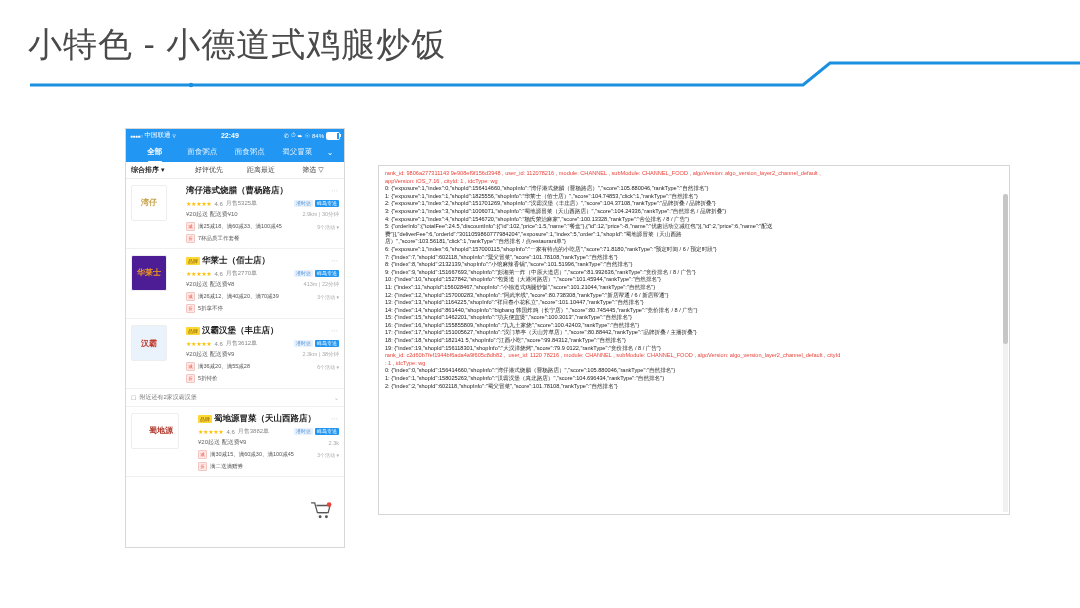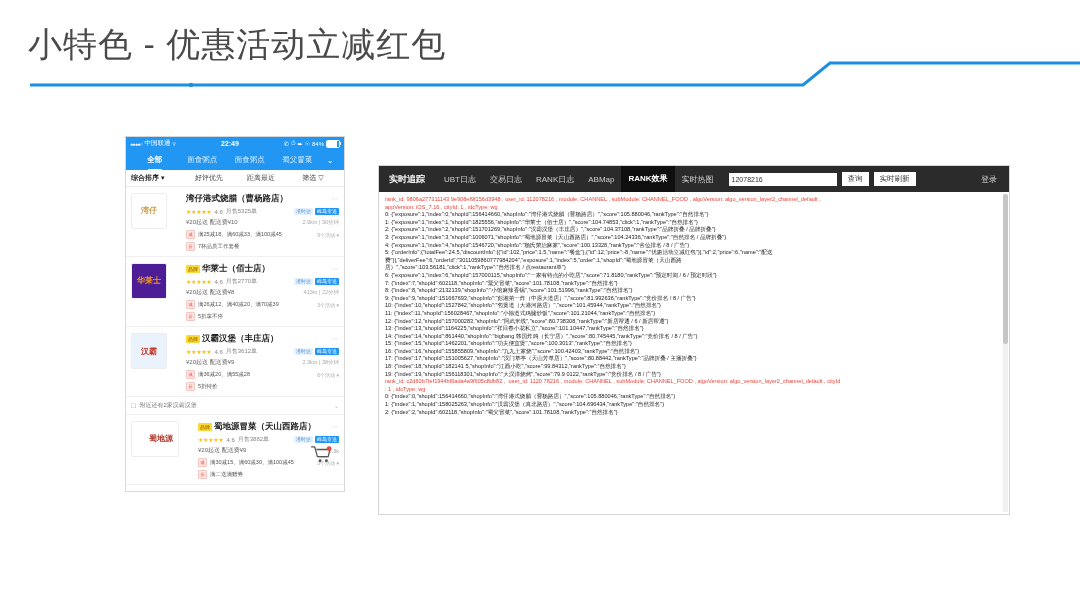--- a/index.html
+++ b/index.html
@@ -10,21 +10,21 @@
   }
   
   .slide-title{
     position:absolute;left:28px;top:22px;
     font-size:34px;color:#4a4a4a;letter-spacing:1px;
     font-weight:400;white-space:nowrap;
   }
   .title-rule{position:absolute;left:0;top:55px;width:1080px;height:40px;}
   
   .phone{
-    position:absolute;left:125px;top:136px;width:220px;height:356px;
+    position:absolute;left:125px;top:128px;width:220px;height:420px;
     background:#fff;border:1px solid #d8d8d8;overflow:hidden;
     box-sizing:border-box;
   }
   .status-bar{
     height:13px;background:#2196f3;color:#fff;font-size:6.5px;
     display:flex;align-items:center;padding:0 4px;box-sizing:border-box;
   }
   .sb-left{display:flex;align-items:center;gap:2px;}
   .sb-dots{letter-spacing:-.5px;font-size:5px;}
   .sb-mid{flex:1;text-align:center;font-weight:bold;font-size:7px;}
@@ -129,21 +129,21 @@
   }
   .log-line.hdr{color:#e8443a;}
   .scrollbar{
     position:absolute;right:1px;top:28px;width:5px;height:318px;background:#f1f1f1;
   }
   .scrollbar i{display:block;width:5px;height:150px;background:#c6c6c6;border-radius:3px;}
 </style>
 </head>
 <body>
 
-<div class="slide-title">小特色 - 优惠活动立减红包</div>
+<div class="slide-title">小特色 - 小德道式鸡腿炒饭</div>
 
 <svg class="title-rule" viewBox="0 0 1080 40" preserveAspectRatio="none">
   <path d="M30 30 L 803 30 L 830 8 L 1080 8" fill="none" stroke="#1b8fe0" stroke-width="3"></path>
   <circle cx="191" cy="30" r="2.2" fill="#1b8fe0"></circle>
 </svg>
 
 <div class="phone">
 
   <div class="status-bar">
     <span class="sb-left">
@@ -328,33 +328,20 @@
     <path d="M1 2 h4 l3 11 h11" fill="none" stroke="#555" stroke-width="1.4"></path>
     <path d="M7 5 h15 l-2 8 H9" fill="none" stroke="#555" stroke-width="1.4"></path>
     <circle cx="11" cy="17.5" r="1.6" fill="#555"></circle>
     <circle cx="18" cy="17.5" r="1.6" fill="#555"></circle>
     <circle cx="21" cy="4" r="2.6" fill="#e8443a"></circle>
   </svg>
 </div>
 
 <div class="debug">
 
-  <div class="debug-nav">
-    <div class="dn-item brand">实时追踪</div>
-    <div class="dn-item">UBT日志</div>
-    <div class="dn-item">交易日志</div>
-    <div class="dn-item">RANK日志</div>
-    <div class="dn-item">ABMap</div>
-    <div class="dn-item active">RANK效果</div>
-    <div class="dn-item">实时热图</div>
-    <input class="dn-input" value="12078216" style="">
-    <button class="dn-btn">查询</button>
-    <button class="dn-btn">实时刷新</button>
-    <div class="dn-login">登录</div>
-  </div>
 
   <div class="debug-body">
     <div id="log-container">
         <div class="log-line hdr">rank_id: 9806a277311143 9e908ef9f156d3948 , user_id: 112078216 , module: CHANNEL , subModule: CHANNEL_FOOD , algoVersion: algo_version_layer2_channel_default ,</div>
         <div class="log-line hdr">appVersion: iOS_7.16 , cityId: 1 , idcType: wg</div>
         <div class="log-line">0: {"exposure":1,"index":0,"shopId":156414660,"shopInfo":"湾仔港式烧腊（曹杨路店）","score":105.880046,"rankType":"自然排名"}</div>
         <div class="log-line">1: {"exposure":1,"index":1,"shopId":1825556,"shopInfo":"华莱士（佰士店）","score":104.74853,"click":1,"rankType":"自然排名"}</div>
         <div class="log-line">2: {"exposure":1,"index":2,"shopId":151701269,"shopInfo":"汉霸汉堡（丰庄店）","score":104.37108,"rankType":"品牌折叠 / 品牌折叠"}</div>
         <div class="log-line">3: {"exposure":1,"index":3,"shopId":1006071,"shopInfo":"蜀地源冒菜（天山西路店）","score":104.24336,"rankType":"自然排名 / 品牌折叠"}</div>
         <div class="log-line">4: {"exposure":1,"index":4,"shopId":1546720,"shopInfo":"杨氏荣治麻家","score":100.13328,"rankType":"舍位排名 / 8 / 广告"}</div>

